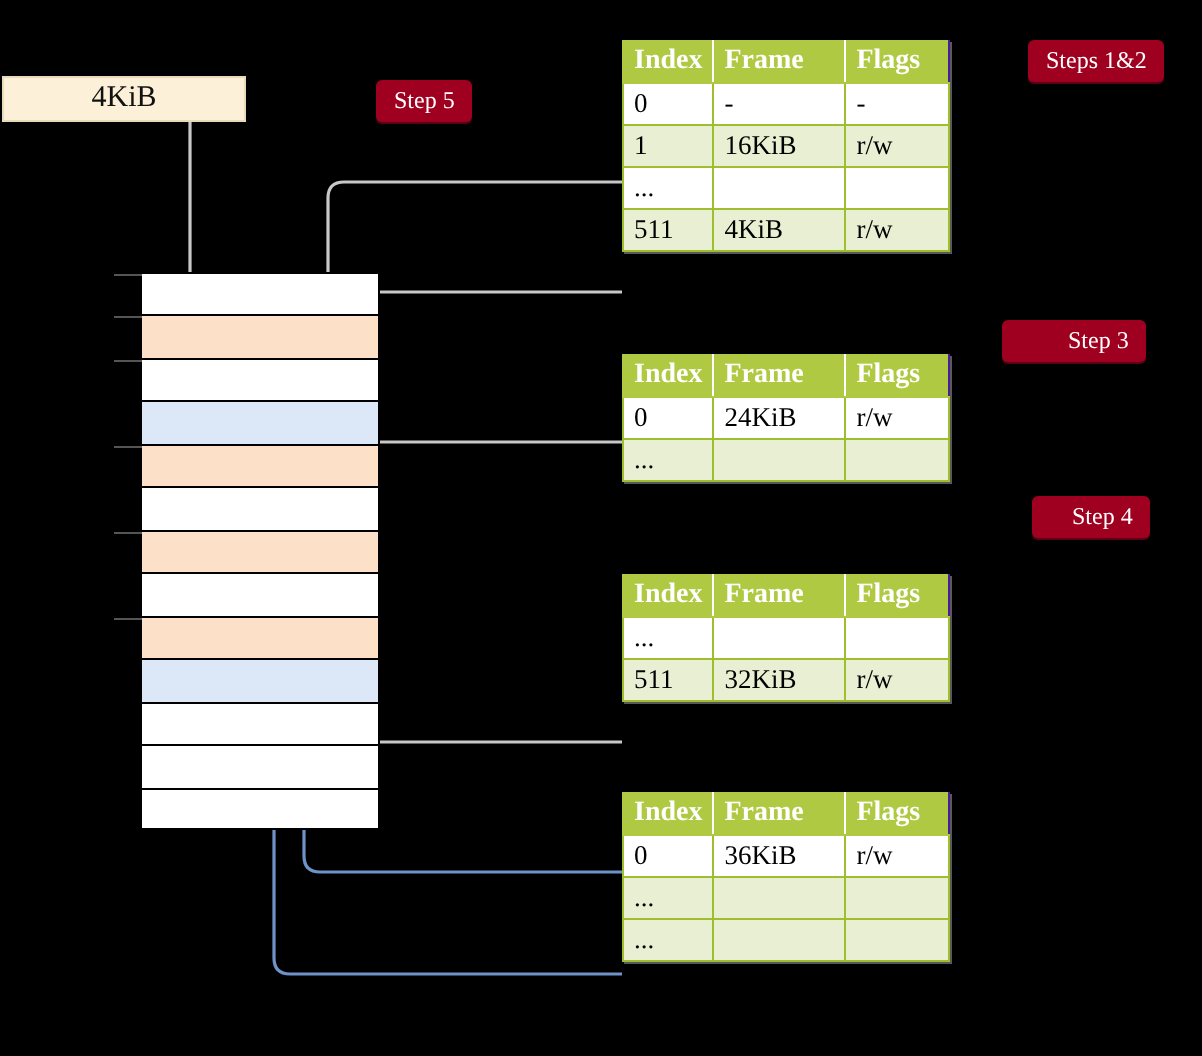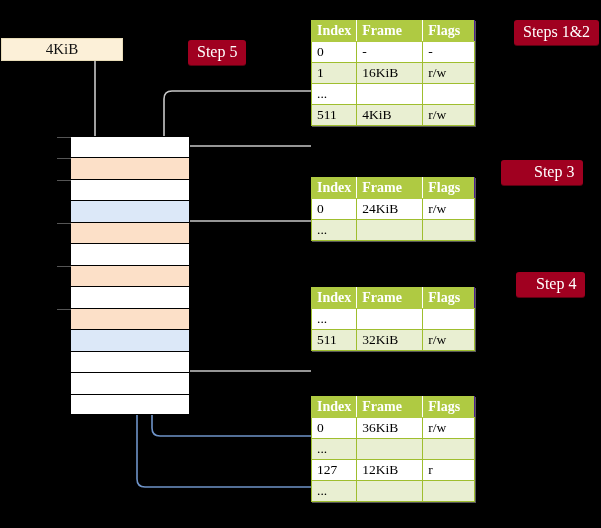--- a/index.html
+++ b/index.html
@@ -9,21 +9,21 @@
     color:#000;
   }
   .stage{position:absolute;inset:0;}
 
   
   .badge{
     position:absolute;
     background:#A00020;
     color:#fff;
     font-family:"Liberation Serif", serif;
-    font-size:16px;
+    font-size:12px;
     line-height:1;
     padding:4px 9px 5px 9px;
     border-radius:3px;
     white-space:nowrap;
     box-shadow:0 1px 0 #5d0012;
   }
 
   
   .pagebox{
     position:absolute;
@@ -239,34 +239,29 @@
           <tr>
             <td class="col-index">0</td>
             <td class="col-frame">36KiB</td>
             <td class="col-flags">r/w</td>
           </tr>
           <tr class="alt">
             <td class="col-index">...</td>
             <td class="col-frame"></td>
             <td class="col-flags"></td>
           </tr>
-          <tr>
-            <td class="col-index">127</td>
-            <td class="col-frame">12KiB</td>
-            <td class="col-flags">r</td>
-          </tr>
           <tr class="alt">
             <td class="col-index">...</td>
             <td class="col-frame"></td>
             <td class="col-flags"></td>
           </tr>
         </tbody>
       </table>
     </div>
 
   <div id="badges-host">
       <div class="badge" style="left: 188px; top: 40px;">Step 5</div>
       <div class="badge" style="left: 514px; top: 20px;">Steps 1&amp;2</div>
       <div class="badge" style="left: 501px; top: 160px; padding-left: 33px;">Step 3</div>
-      <div class="badge" style="left: 516px; top: 272px; padding-left: 20px;">Step 4</div>
+      <div class="badge" style="left: 516px; top: 248px; padding-left: 20px;">Step 4</div>
     </div>
 
 </div>
 
 </body></html>

